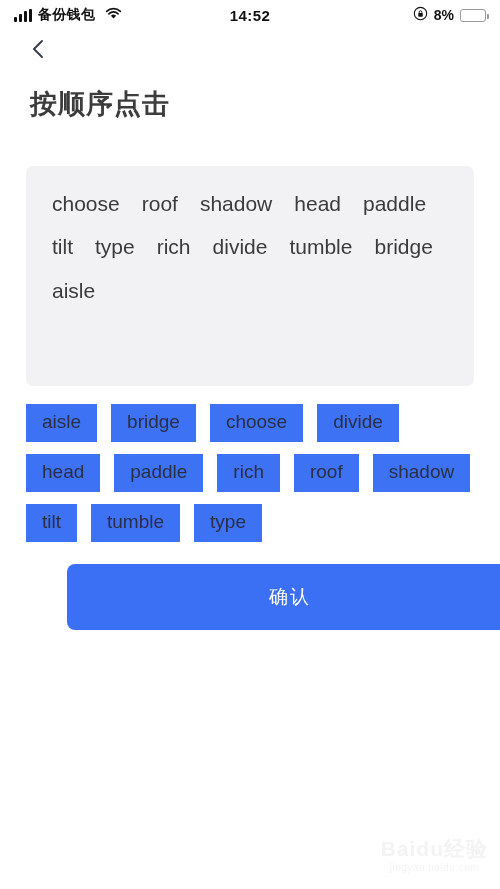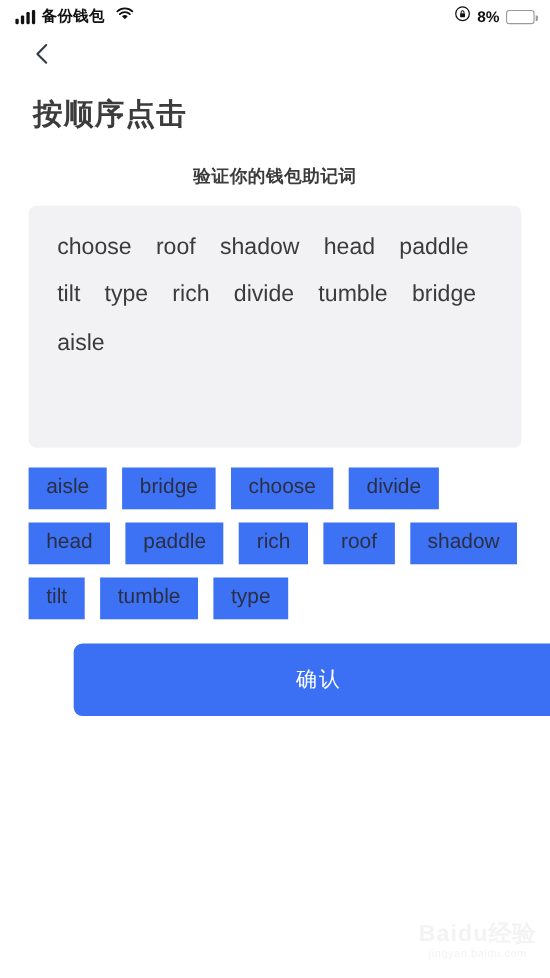--- a/index.html
+++ b/index.html
@@ -239,20 +239,21 @@
     <span class="carrier">备份钱包</span>
     <span class="wifi-icon">
       <svg width="17" height="13" viewBox="0 0 17 13">
         <path d="M8.5 11.6 L5.9 8.8 a3.8 3.8 0 0 1 5.2 0 Z" fill="#111"></path>
         <path d="M3.9 6.8 a6.7 6.7 0 0 1 9.2 0" stroke="#111" stroke-width="1.7" fill="none" stroke-linecap="round"></path>
         <path d="M1.7 4.3 a9.9 9.9 0 0 1 13.6 0" stroke="#111" stroke-width="1.7" fill="none" stroke-linecap="round"></path>
       </svg>
     </span>
   </div>
 
+  <div class="status-center">14:52</div>
 
   <div class="status-right">
     <span>
       <svg width="15" height="15" viewBox="0 0 16 16">
         <circle cx="8" cy="8" r="6.6" stroke="#111" stroke-width="1.2" fill="none"></circle>
         <rect x="5.6" y="7.4" width="4.8" height="4" rx="0.7" fill="#111"></rect>
         <path d="M6.6 7.4 V6.5 a1.4 1.4 0 0 1 2.8 0 V7.4" stroke="#111" stroke-width="1" fill="none"></path>
       </svg>
     </span>
     <span class="battery-pct">8%</span>
@@ -268,21 +269,20 @@
       <svg width="16" height="22" viewBox="0 0 16 22">
         <path d="M12 3 L4 11 L12 19" stroke="#333b47" stroke-width="1.9" fill="none" stroke-linecap="round" stroke-linejoin="round"></path>
       </svg>
     </span>
   </div>
 </div>
 
 <div class="page-title">按顺序点击</div>
 
 <div class="instructions">
-  <div class="inst-heading">验证你的钱包助记词</div>
 </div>
 
 <div class="selected-panel">
   <div class="selected-words">
       <span class="selected-word">choose</span>
       <span class="selected-word">roof</span>
       <span class="selected-word">shadow</span>
       <span class="selected-word">head</span>
       <span class="selected-word">paddle</span>
       <span class="selected-word">tilt</span>

